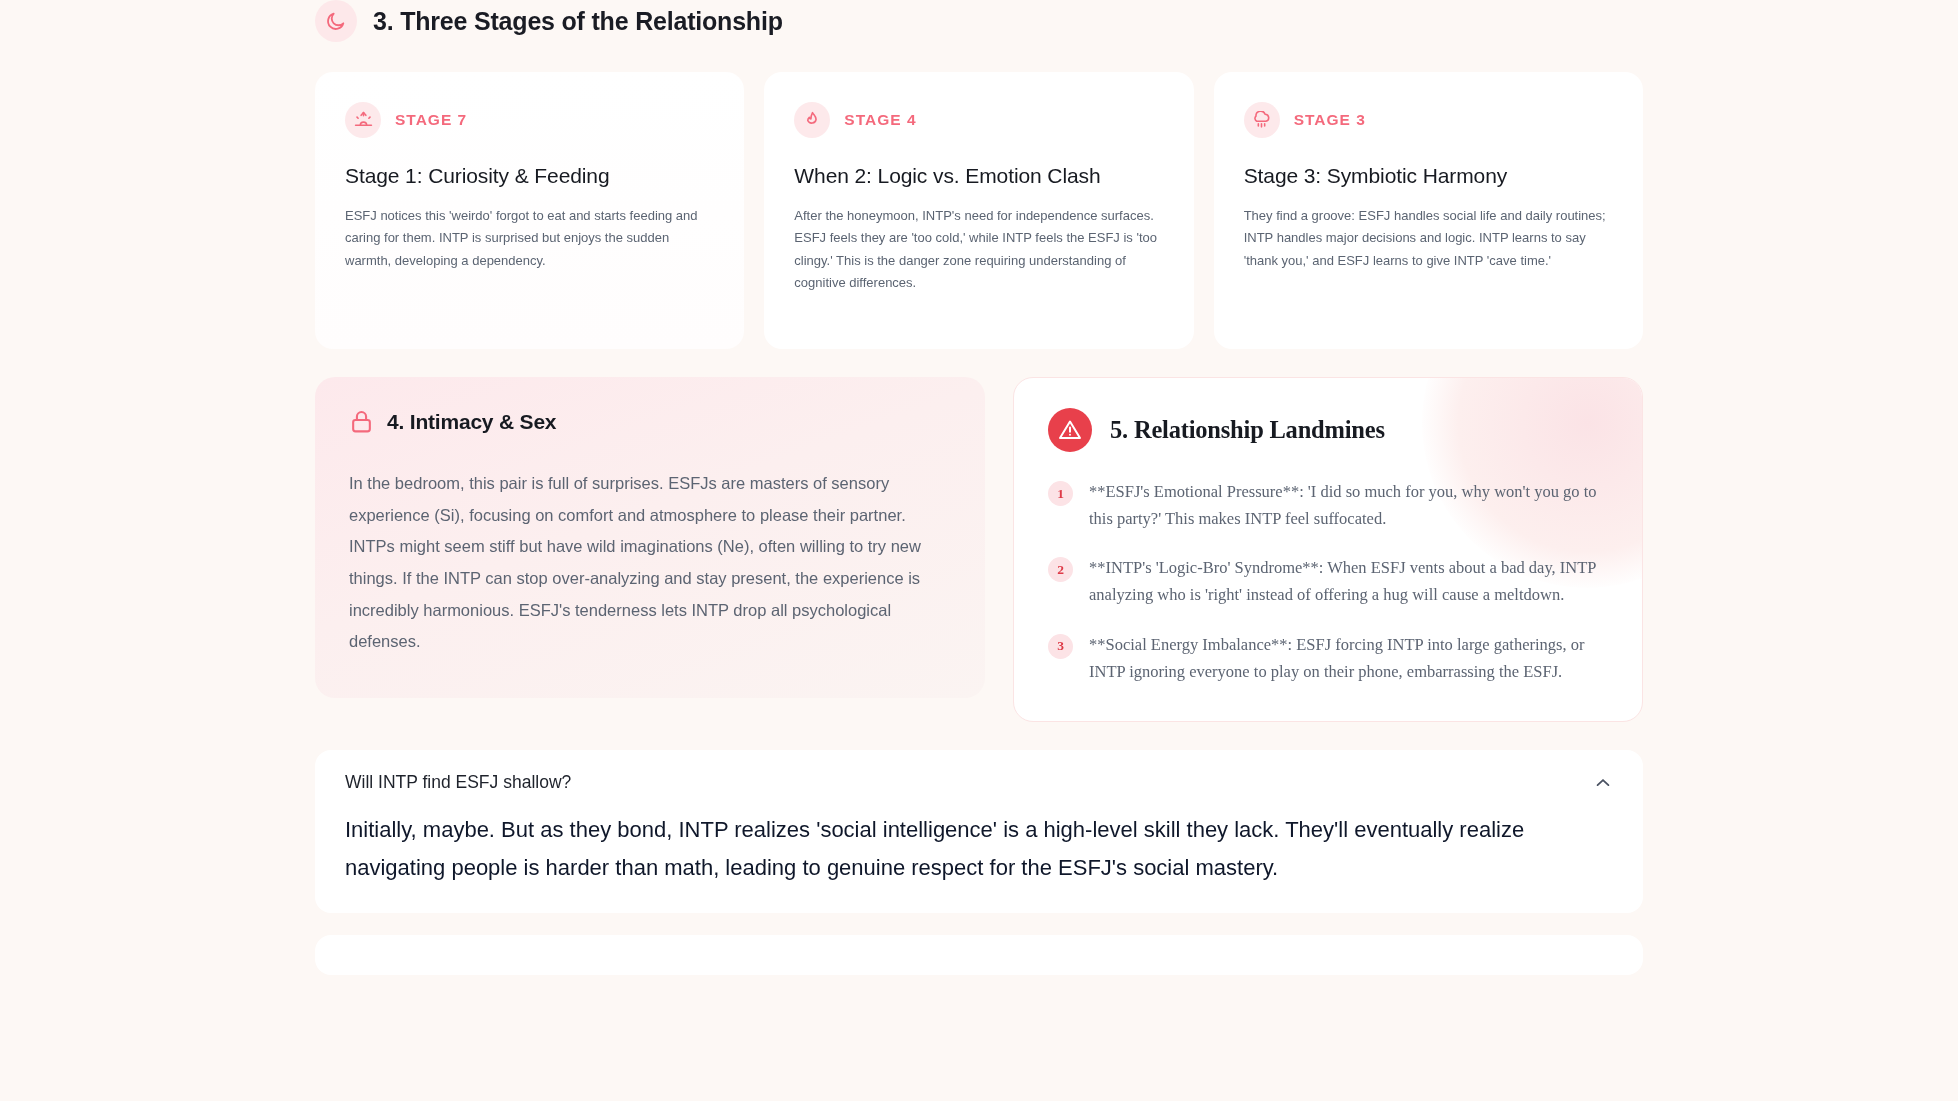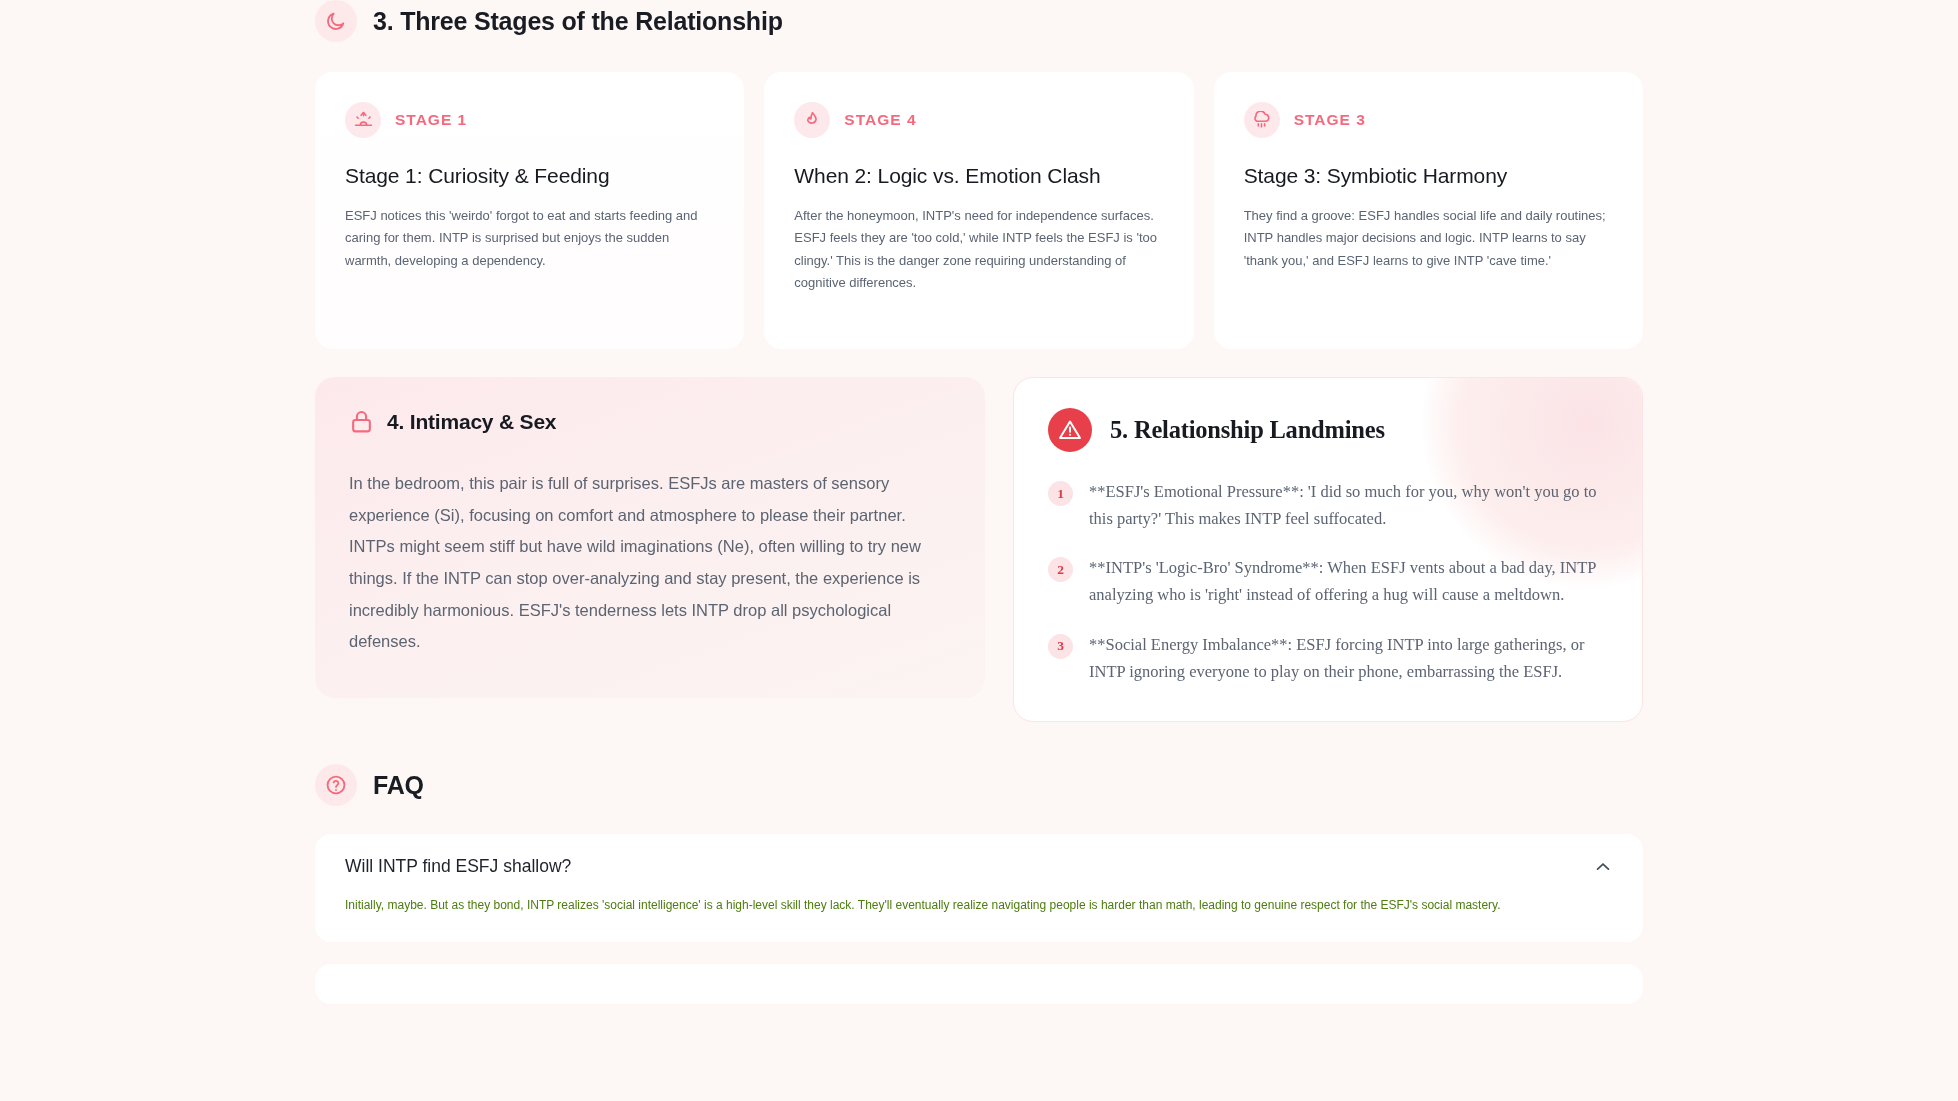--- a/index.html
+++ b/index.html
@@ -192,23 +192,23 @@
     padding: 22px 30px 18px 30px;
   }
   .faq-q-text {
     font-size: 17.5px;
     font-weight: 500;
     color: #1E222B;
   }
   .faq-chevron { width: 20px; height: 20px; flex: 0 0 auto; display: block; }
   .faq-a {
     padding: 0 30px 26px 30px;
-    font-size: 12px;
+    font-size: 22px;
     line-height: 1.72;
-    color: #4d7c0f;
+    color: #0f172a;
   }
 </style>
 </head>
 <body>
 
 <div class="page">
 
   <div class="section-head">
     <span class="head-badge">
       <svg viewBox="0 0 24 24" fill="none" stroke="#F4697C" stroke-width="2" stroke-linecap="round" stroke-linejoin="round">
@@ -225,21 +225,21 @@
         <span class="stage-icon">
           <svg viewBox="0 0 24 24" fill="none" stroke="#F4697C" stroke-width="2" stroke-linecap="round" stroke-linejoin="round">
             <path d="M12 2v4"></path>
               <path d="M5.2 9.2 3.8 7.8"></path>
               <path d="M20.2 7.8l-1.4 1.4"></path>
             <path d="M2 18h20"></path>
               <path d="M16 18a4 4 0 0 0-8 0"></path>
             <path d="M9 5.5 12 2l3 3.5"></path>
           </svg>
         </span>
-        <span class="stage-kicker">STAGE 1</span>
+        <span class="stage-kicker">STAGE 7</span>
       </div>
       <div class="stage-name">Stage 1: Curiosity &amp; Feeding</div>
       <div class="stage-body">ESFJ notices this 'weirdo' forgot to eat and starts feeding and caring for them. INTP is surprised but enjoys the sudden warmth, developing a dependency.</div>
     </div>
 
     <div class="stage-card">
       <div class="stage-top">
         <span class="stage-icon">
           <svg viewBox="0 0 24 24" fill="none" stroke="#F4697C" stroke-width="2" stroke-linecap="round" stroke-linejoin="round">
             <path d="M12 2c1.5 3 4.5 4.5 4.5 8.5A5.5 5.5 0 0 1 6 12c0-2 1-3 2-4 .2 1.2.9 2 2 2 0-3 1-6 2-8z"></path>
@@ -306,30 +306,20 @@
         </div>
         <div class="lm-item">
           <span class="lm-num">3</span>
           <span class="lm-text">**Social Energy Imbalance**: ESFJ forcing INTP into large gatherings, or INTP ignoring everyone to play on their phone, embarrassing the ESFJ.</span>
         </div>
       </div>
     </div>
 
   </div>
 
-  <div class="section-head faq-head">
-    <span class="head-badge">
-      <svg viewBox="0 0 24 24" fill="none" stroke="#F4697C" stroke-width="2" stroke-linecap="round" stroke-linejoin="round">
-        <circle cx="12" cy="12" r="9.2"></circle>
-        <path d="M9.4 9.2a2.7 2.7 0 0 1 5.2.9c0 1.8-2.6 2.2-2.6 4"></path>
-        <path d="M12 17.4h.01"></path>
-      </svg>
-    </span>
-    <span class="section-title">FAQ</span>
-  </div>
 
   <div class="faq-list">
 
     <div class="faq-item">
       <div class="faq-q">
         <span class="faq-q-text">Will INTP find ESFJ shallow?</span>
         <span class="faq-chevron">
           <svg viewBox="0 0 24 24" fill="none" stroke="#4A5262" stroke-width="2.2" stroke-linecap="round" stroke-linejoin="round">
             <path d="M5.5 14.5 12 8.5l6.5 6"></path>
           </svg>

